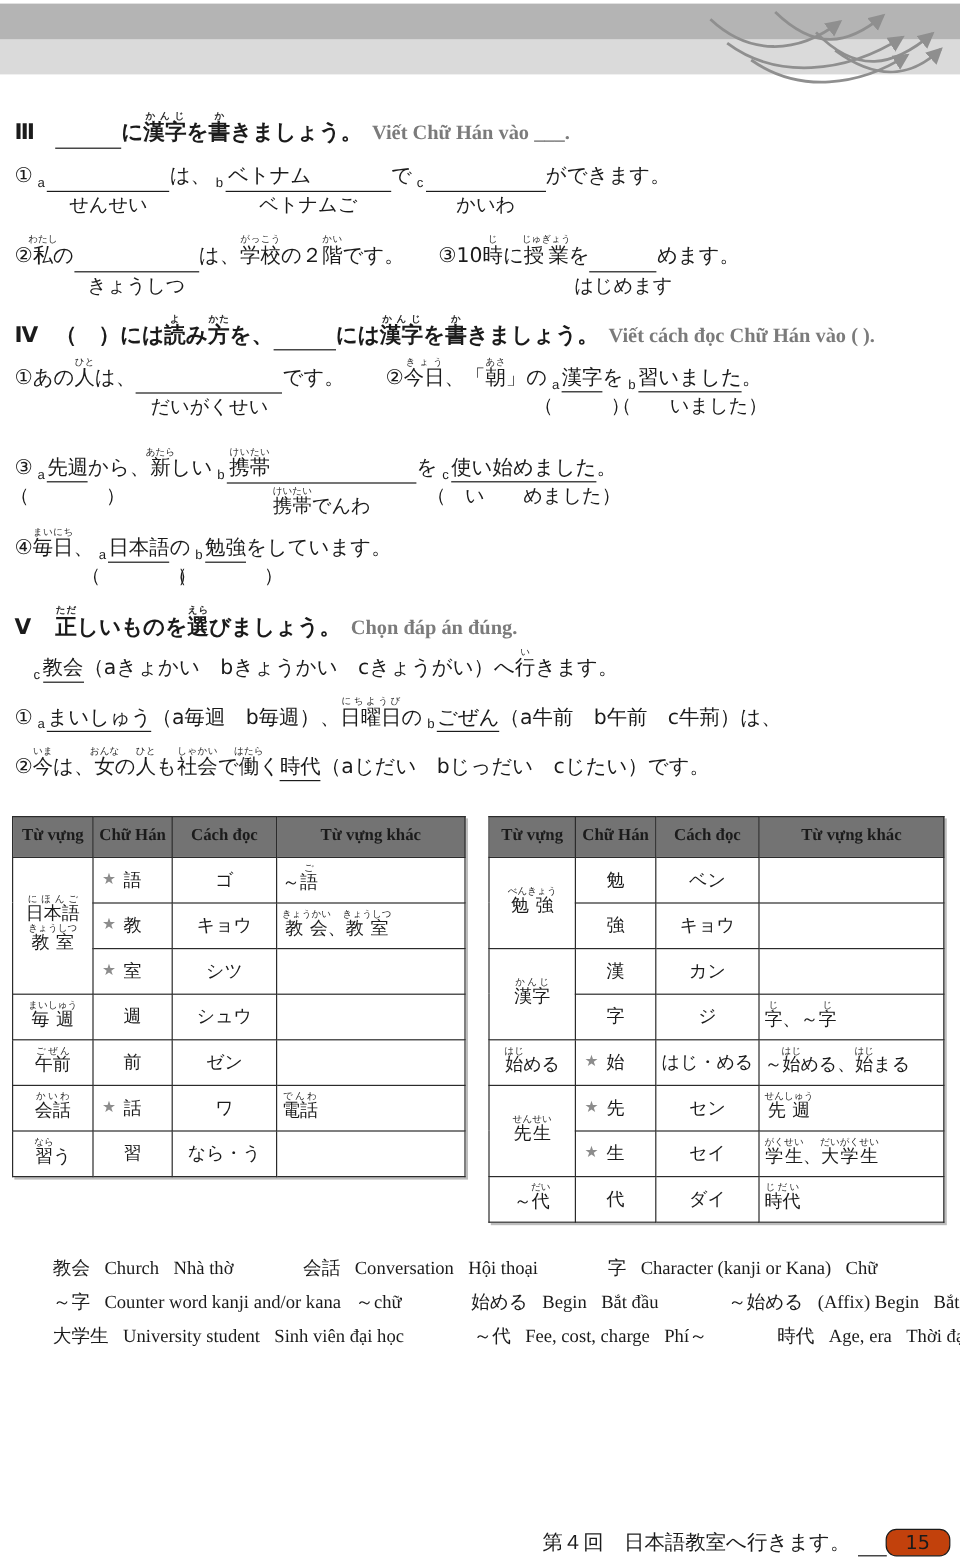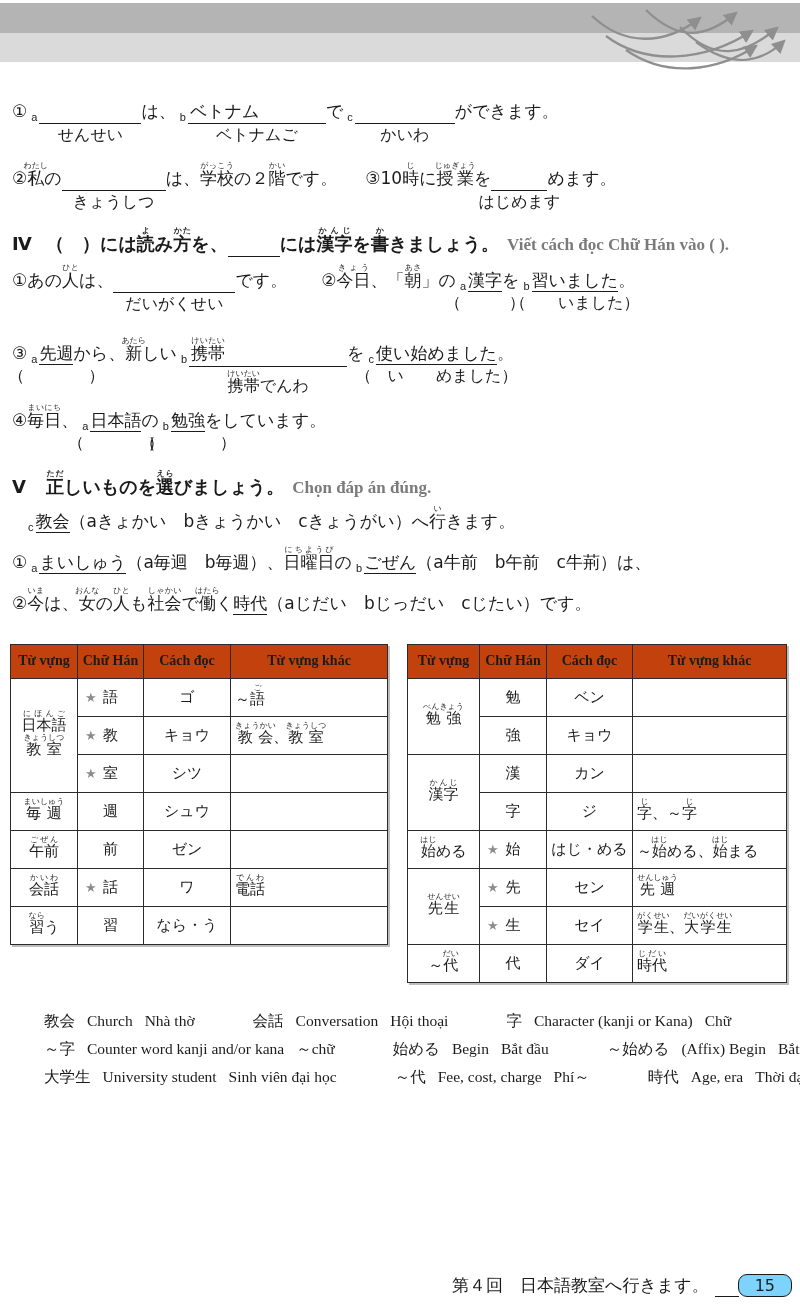--- a/index.html
+++ b/index.html
@@ -29,21 +29,21 @@
   .blank { display:inline-block; position:relative; border-bottom:1.5px solid #1b1b1b; padding:0 2px 1px 2px; vertical-align:baseline; }
   .und { position:relative; border-bottom:1.5px solid #1b1b1b; padding-bottom:1px; }
   .below-hint { position:absolute; top:calc(100% + 3px); left:50%; transform:translateX(-50%); white-space:nowrap; font-size:16px; line-height:1.1; }
   .spacer { display:inline-block; }
 
   
   .tables { display:flex; gap:19px; padding:0 10px; margin-top:30px; align-items:flex-start; }
   table.vtable { border-collapse:collapse; box-shadow:2px 2px 0 #bdbdbd; }
   .vtable th, .vtable td { border:1.5px solid #2b2b2b; }
   .vtable th {
-    background:#c2410c; font-family:"Liberation Serif", serif; font-size:14px;
+    background:#737373; font-family:"Liberation Serif", serif; font-size:14px;
     font-weight:bold; height:34px; padding:2px;
   }
   .vtable td { height:38px; padding:2px 4px; font-size:15px; }
   .cell-word { text-align:center; line-height:1.5; }
   .cell-kanji { text-align:center; font-size:24px; position:relative; }
   .cell-kanji .star { position:absolute; left:7px; top:50%; transform:translateY(-50%); font-size:13px; color:#8c8c8c; }
   .cell-reading { text-align:center; font-size:14px; }
   .cell-other { text-align:left; padding-left:7px; line-height:1.4;margin-left:36px; }
 
   
@@ -52,21 +52,21 @@
   .gloss-entry { margin-right:26px;margin-left:32px; }
   .gloss-jp { margin-right:12px; }
   .gloss-en { font-family:"Liberation Serif", serif; margin-right:12px; }
   .gloss-vi { font-family:"Liberation Serif", serif; }
 
   
   .footer { position:absolute; right:8px; bottom:10px; display:flex; align-items:flex-end; font-size:17px; }
   .footer-dash { display:inline-block; width:24px; height:0; border-top:1.5px solid #1b1b1b; margin:0 0 0 6px; }
   .page-num-box {
     border:1.5px solid #1b1b1b; border-radius:9px; padding:1px 16px;
-    font-size:16px; margin-left:-1px; background:#7dd3fc;
+    font-size:16px; margin-left:-1px; background:#c2410c;
   }
 </style>
 </head>
 <body>
 
 <div class="header-band">
   <div class="band-top"></div>
   <div class="band-bottom"></div>
   <svg class="arrows" width="210" height="72" viewBox="0 0 210 72">
     <defs>
@@ -80,20 +80,21 @@
       <path d="M22,34 C62,64 120,60 168,29" marker-end="url(#ah)"></path>
       <path d="M96,25 C130,60 160,54 193,26" marker-end="url(#ah)"></path>
       <path d="M42,48 C82,76 132,70 172,44" marker-end="url(#ah)"></path>
       <path d="M112,40 C150,68 178,60 200,39" marker-end="url(#ah)"></path>
     </g>
   </svg>
 </div>
 
 <div id="sections">
     <section class="section">
+      <div class="sec-head"><span class="sec-num">Ⅲ</span><span class="sec-title"><span class="blank" style="width: 55px;">​</span><span>に</span><ruby>漢字<rt>かんじ</rt></ruby><span>を</span><ruby>書<rt>か</rt></ruby><span>きましょう。</span></span><span class="vi">Viết Chữ Hán vào ___.</span></div>
       <div class="ex-line has-hint"><span>①</span><span class="sub-label">a</span><span class="blank" style="width: 102px;">​<span class="below-hint">せんせい</span></span><span>は、</span><span class="sub-label">b</span><span class="blank" style="width: 138px;"><span>ベトナム</span><span class="below-hint">ベトナムご</span></span><span>で</span><span class="sub-label">c</span><span class="blank" style="width: 100px;">​<span class="below-hint">かいわ</span></span><span>ができます。</span></div>
       <div class="ex-line has-hint"><span>②</span><ruby>私<rt>わたし</rt></ruby><span>の</span><span class="blank" style="width: 104px;">​<span class="below-hint">きょうしつ</span></span><span>は、</span><ruby>学校<rt>がっこう</rt></ruby><span>の２</span><ruby>階<rt>かい</rt></ruby><span>です。</span><span class="spacer" style="width: 28px;"></span><span>③10</span><ruby>時<rt>じ</rt></ruby><span>に</span><ruby>授業<rt>じゅぎょう</rt></ruby><span>を</span><span class="blank" style="width: 56px;">​<span class="below-hint">はじめます</span></span><span>めます。</span></div>
     </section>
     <section class="section">
       <div class="sec-head"><span class="sec-num">Ⅳ</span><span class="sec-title"><span>（　）には</span><ruby>読<rt>よ</rt></ruby><span>み</span><ruby>方<rt>かた</rt></ruby><span>を、</span><span class="blank" style="width: 52px;">​</span><span>には</span><ruby>漢字<rt>かんじ</rt></ruby><span>を</span><ruby>書<rt>か</rt></ruby><span>きましょう。</span></span><span class="vi">Viết cách đọc Chữ Hán vào ( ).</span></div>
       <div class="ex-line has-hint"><span>①あの</span><ruby>人<rt>ひと</rt></ruby><span>は、</span><span class="blank" style="width: 122px;">​<span class="below-hint">だいがくせい</span></span><span>です。</span><span class="spacer" style="width: 34px;"></span><span>②</span><ruby>今日<rt>きょう</rt></ruby><span>、「</span><ruby>朝<rt>あさ</rt></ruby><span>」の</span><span class="sub-label">a</span><span class="und"><span>漢字</span><span class="below-hint">（　　　）</span></span><span>を</span><span class="sub-label">b</span><span class="und"><span>習いました</span><span class="below-hint">（　　いました）</span></span><span>。</span></div>
       <div class="ex-line has-hint"><span>③</span><span class="sub-label">a</span><span class="und"><span>先週</span><span class="below-hint">（　　　　）</span></span><span>から、</span><ruby>新<rt>あたら</rt></ruby><span>しい</span><span class="sub-label">b</span><span class="blank" style="width: 158px;"><ruby>携帯<rt>けいたい</rt></ruby><span class="below-hint"><ruby>携帯<rt>けいたい</rt></ruby><span>でんわ</span></span></span><span>を</span><span class="sub-label">c</span><span class="und"><span>使い始めました</span><span class="below-hint">（　い　　めました）</span></span><span>。</span></div>
       <div class="ex-line has-hint"><span>④</span><ruby>毎日<rt>まいにち</rt></ruby><span>、</span><span class="sub-label">a</span><span class="und"><span>日本語</span><span class="below-hint">（　　　　）</span></span><span>の</span><span class="sub-label">b</span><span class="und"><span>勉強</span><span class="below-hint">（　　　　）</span></span><span>をしています。</span></div>
     </section>
     <section class="section">

